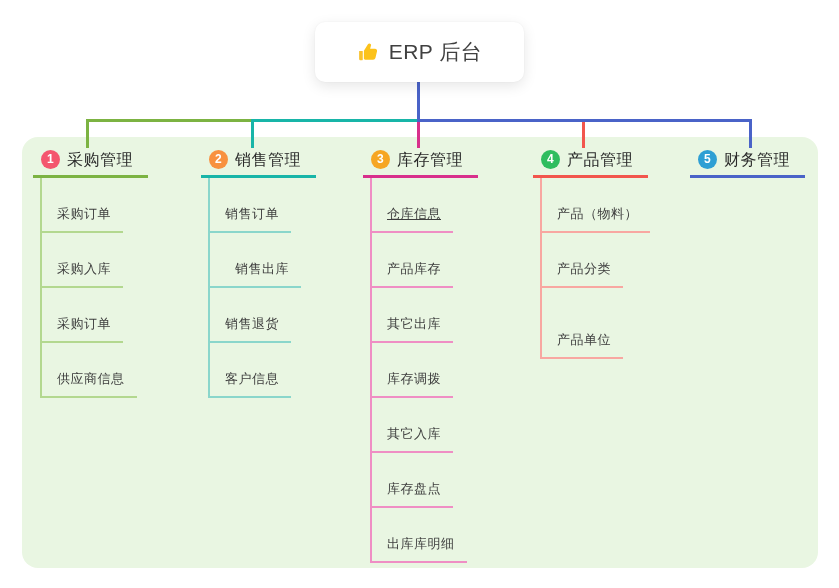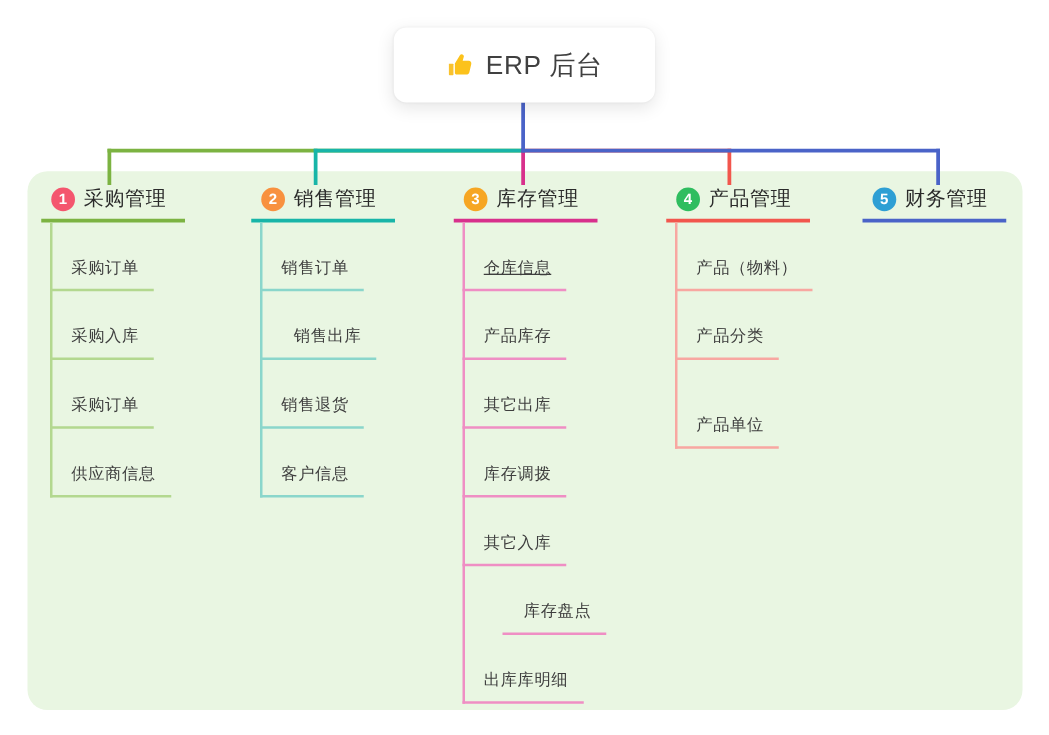--- a/index.html
+++ b/index.html
@@ -91,21 +91,21 @@
           <span class="badge" style="background: rgb(246, 166, 35);">3</span>
           <span>库存管理</span>
         </div>
         <div class="children">
           <span class="child-vline" style="background: rgb(239, 142, 196);"></span>
           <div class="child" style="border-bottom-color: rgb(239, 142, 196); text-decoration: underline;">仓库信息</div>
           <div class="child" style="border-bottom-color: rgb(239, 142, 196);">产品库存</div>
           <div class="child" style="border-bottom-color: rgb(239, 142, 196);">其它出库</div>
           <div class="child" style="border-bottom-color: rgb(239, 142, 196);">库存调拨</div>
           <div class="child" style="border-bottom-color: rgb(239, 142, 196);">其它入库</div>
-          <div class="child" style="border-bottom-color: rgb(239, 142, 196); margin-left: 32px;">库存盘点</div>
+          <div class="child" style="border-bottom-color: rgb(239, 142, 196);">库存盘点</div>
           <div class="child" style="border-bottom-color: rgb(239, 142, 196);">出库库明细</div>
         </div>
       </div>
       <div class="branch" style="left: 533px;">
         <div class="branch-header" style="border-bottom-color: rgb(242, 86, 77);">
           <span class="badge" style="background: rgb(47, 189, 95);">4</span>
           <span>产品管理</span>
         </div>
         <div class="children">
           <span class="child-vline" style="background: rgb(248, 167, 161);"></span>

